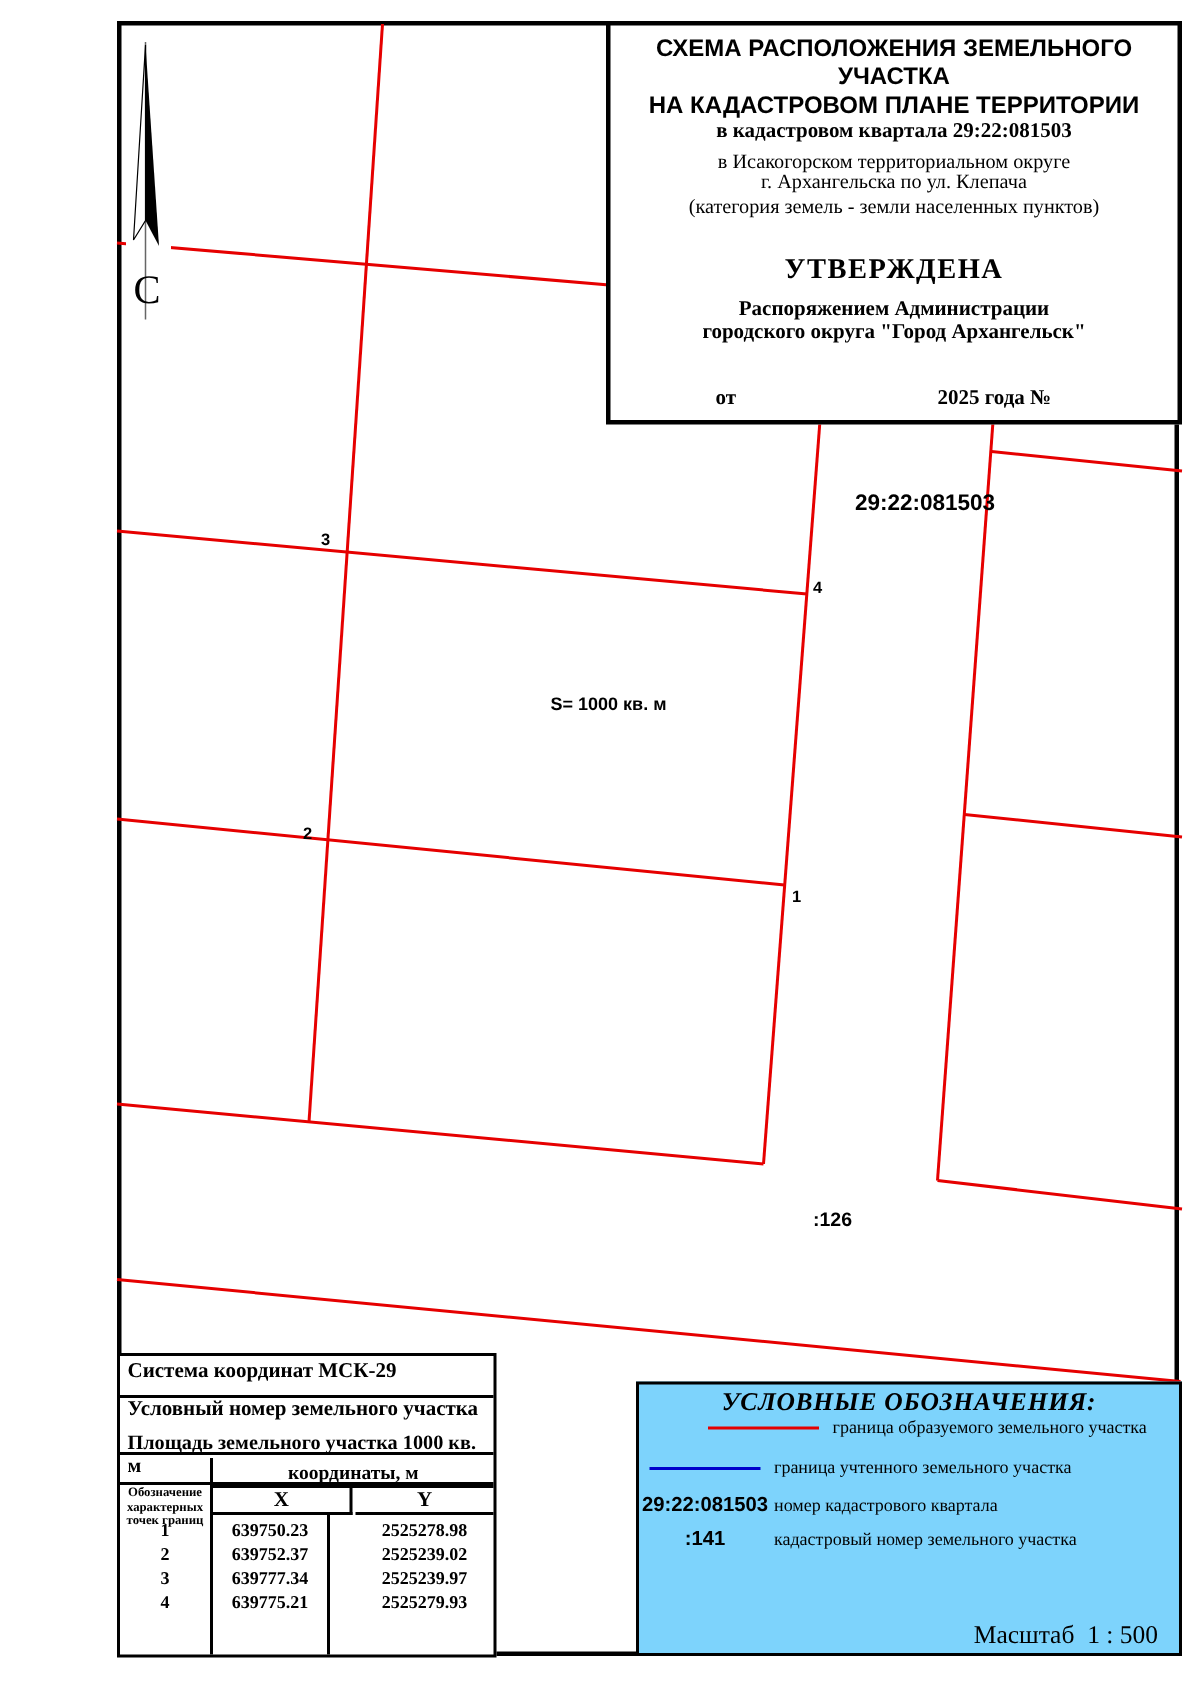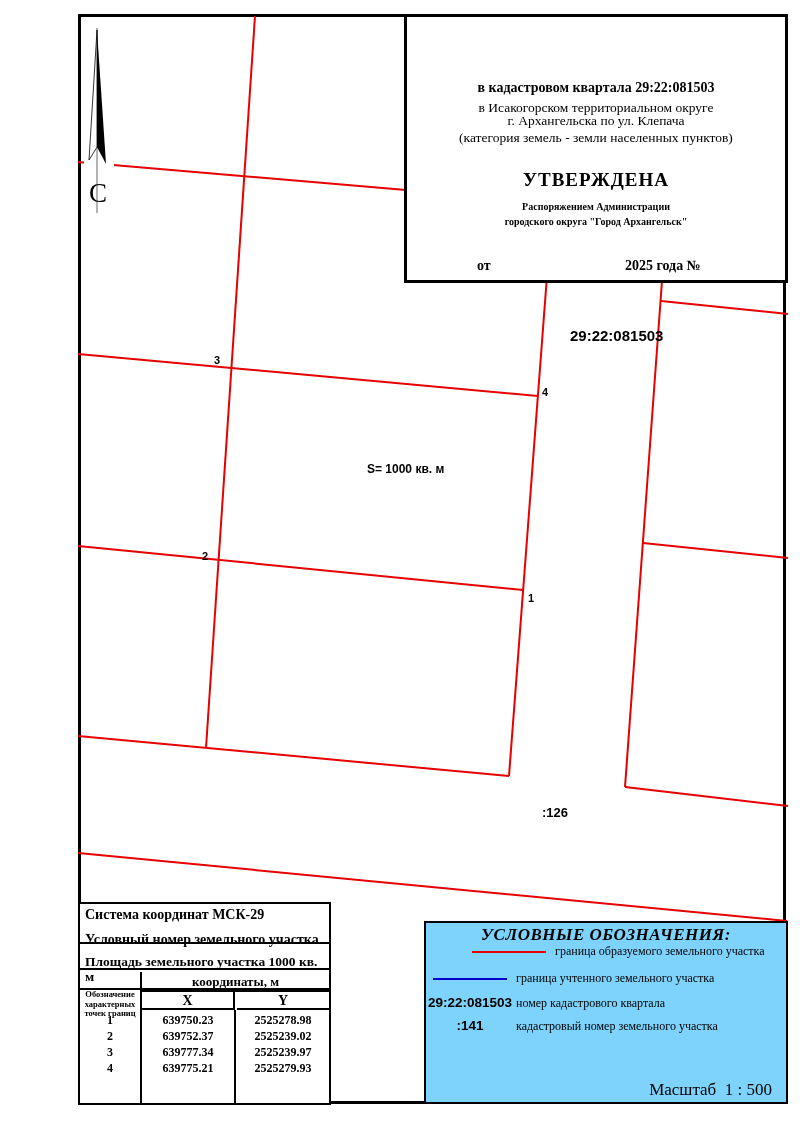--- a/index.html
+++ b/index.html
@@ -10,21 +10,21 @@
   #frame{left:78px;top:14px;width:708px;height:1090px;border:3px solid #000;box-sizing:border-box;z-index:1;}
   #map-svg{left:0;top:0;z-index:2;}
   
   #title-block{left:404px;top:14px;width:384px;height:269px;border:3px solid #000;box-sizing:border-box;
                background:#fff;z-index:3;}
   #title-block .c{position:absolute;left:0;width:100%;text-align:center;}
   .tb-head{font-family:"Liberation Sans",sans-serif;font-weight:bold;font-size:16px;line-height:19px;}
   .tb-quarter{font-weight:bold;font-size:14px;}
   .tb-serif{font-size:13.5px;line-height:15px;}
   .tb-approved{font-weight:bold;font-size:19px;letter-spacing:1px;}
-  .tb-approvedby{font-weight:bold;font-size:10px;line-height:15px;}
+  .tb-approvedby{font-weight:bold;font-size:14px;line-height:15px;}
   .tb-date{font-weight:bold;font-size:14px;}
   
   #north-letter{left:84px;top:178px;width:28px;height:30px;text-align:center;
                 font-size:27px;line-height:30px;z-index:4;}
   
   .map-label{z-index:4;font-family:"Liberation Sans",sans-serif;font-weight:bold;white-space:nowrap;}
   #quarter-label{left:570px;top:327px;font-size:15px;}
   #area-label{left:367px;top:462px;font-size:12px;}
   #parcel126-label{left:542px;top:805px;font-size:13px;}
   .pt{font-size:11px;}
@@ -37,21 +37,21 @@
                font-size:8.5px;line-height:9.5px;text-align:center;padding-top:18px;box-sizing:content-box;}
   #ct-hdr-coords{position:absolute;left:62px;top:68px;width:187px;height:20px;border-bottom:2px solid #000;
                font-size:13px;text-align:center;line-height:20px;box-sizing:border-box;}
   #ct-hdr-x{position:absolute;left:62px;top:88px;width:93px;height:18px;border-right:2px solid #000;
                font-size:14px;text-align:center;line-height:17px;box-sizing:border-box;border-bottom:2px solid #000;}
   #ct-hdr-y{position:absolute;left:157px;top:88px;width:92px;height:18px;
                font-size:14px;text-align:center;line-height:17px;box-sizing:border-box;border-bottom:2px solid #000;}
   .ct-col{position:absolute;top:106px;height:93px;box-sizing:border-box;}
   .ct-col div{height:16px;line-height:16px;text-align:center;font-size:12px;}
   #ct-col-n{left:0;width:62px;border-right:2px solid #000;padding-top:2px;}
-  #ct-col-x{left:62px;width:94px;border-right:2px solid #000;padding-top:2px;}
+  #ct-col-x{left:62px;width:78px;border-right:2px solid #000;padding-top:2px;}
   #ct-col-y{left:157px;width:92px;padding-top:2px;}
   
   #legend{left:424px;top:921px;width:364px;height:183px;border:2px solid #000;box-sizing:border-box;
           background:#7dd3fc;z-index:3;}
   #legend-title{position:absolute;top:2px;left:0;width:100%;text-align:center;
           font-weight:bold;font-style:italic;font-size:17px;letter-spacing:0.5px;}
   .lg-row{position:absolute;left:0;width:100%;height:18px;}
   .lg-sym{position:absolute;left:0;top:0;width:88px;height:18px;text-align:center;
           font-family:"Liberation Sans",sans-serif;font-weight:bold;font-size:13.5px;line-height:16px;}
   .lg-line{position:absolute;left:7px;top:8px;width:74px;height:2px;}
@@ -89,33 +89,37 @@
 
   <div id="quarter-label" class="abs map-label">29:22:081503</div>
   <div id="area-label" class="abs map-label">S= 1000 кв. м</div>
   <div id="parcel126-label" class="abs map-label">:126</div>
   <div class="abs map-label pt" style="left:214px;top:354px;">3</div>
   <div class="abs map-label pt" style="left:542px;top:386px;">4</div>
   <div class="abs map-label pt" style="left:202px;top:550px;">2</div>
   <div class="abs map-label pt" style="left:528px;top:592px;">1</div>
 
   <div id="title-block" class="abs">
+    <div class="c tb-head" style="top:6px;">
+      <div>СХЕМА РАСПОЛОЖЕНИЯ ЗЕМЕЛЬНОГО УЧАСТКА</div>
+      <div>НА КАДАСТРОВОМ ПЛАНЕ ТЕРРИТОРИИ</div>
+    </div>
     <div class="c tb-quarter" style="top:63px;">в кадастровом квартала 29:22:081503</div>
     <div class="c tb-serif" style="top:83px;">в Исакогорском территориальном округе</div>
     <div class="c tb-serif" style="top:96px;">г. Архангельска по ул. Клепача</div>
     <div class="c tb-serif" style="top:113px;">(категория земель - земли населенных пунктов)</div>
     <div class="c tb-approved" style="top:152px;">УТВЕРЖДЕНА</div>
     <div class="c tb-approvedby" style="top:182px;">Распоряжением Администрации</div>
     <div class="c tb-approvedby" style="top:197px;">городского округа "Город Архангельск"</div>
     <div class="tb-date abs" style="left:70px;top:241px;">от</div>
     <div class="tb-date abs" style="left:218px;top:241px;">2025 года №</div>
   </div>
 
   <div id="coords-table" class="abs">
-    <div class="row-full" style="top:0;height:40px;line-height:22px;">Система координат МСК-29</div>
+    <div class="row-full" style="top:0;height:28px;line-height:22px;">Система координат МСК-29</div>
     <div class="row-full" style="top:24px;height:42px;line-height:24px;">Условный номер земельного участка</div>
     <div class="row-full" style="top:50px;height:36px;line-height:15px;font-size:13.5px;">Площадь земельного участка 1000 кв. м</div>
     <div id="ct-hdr-left">
       <div>Обозначение</div>
       <div>характерных</div>
       <div>точек границ</div>
     </div>
     <div id="ct-hdr-coords">координаты, м</div>
     <div id="ct-hdr-x">X</div>
     <div id="ct-hdr-y">Y</div>

